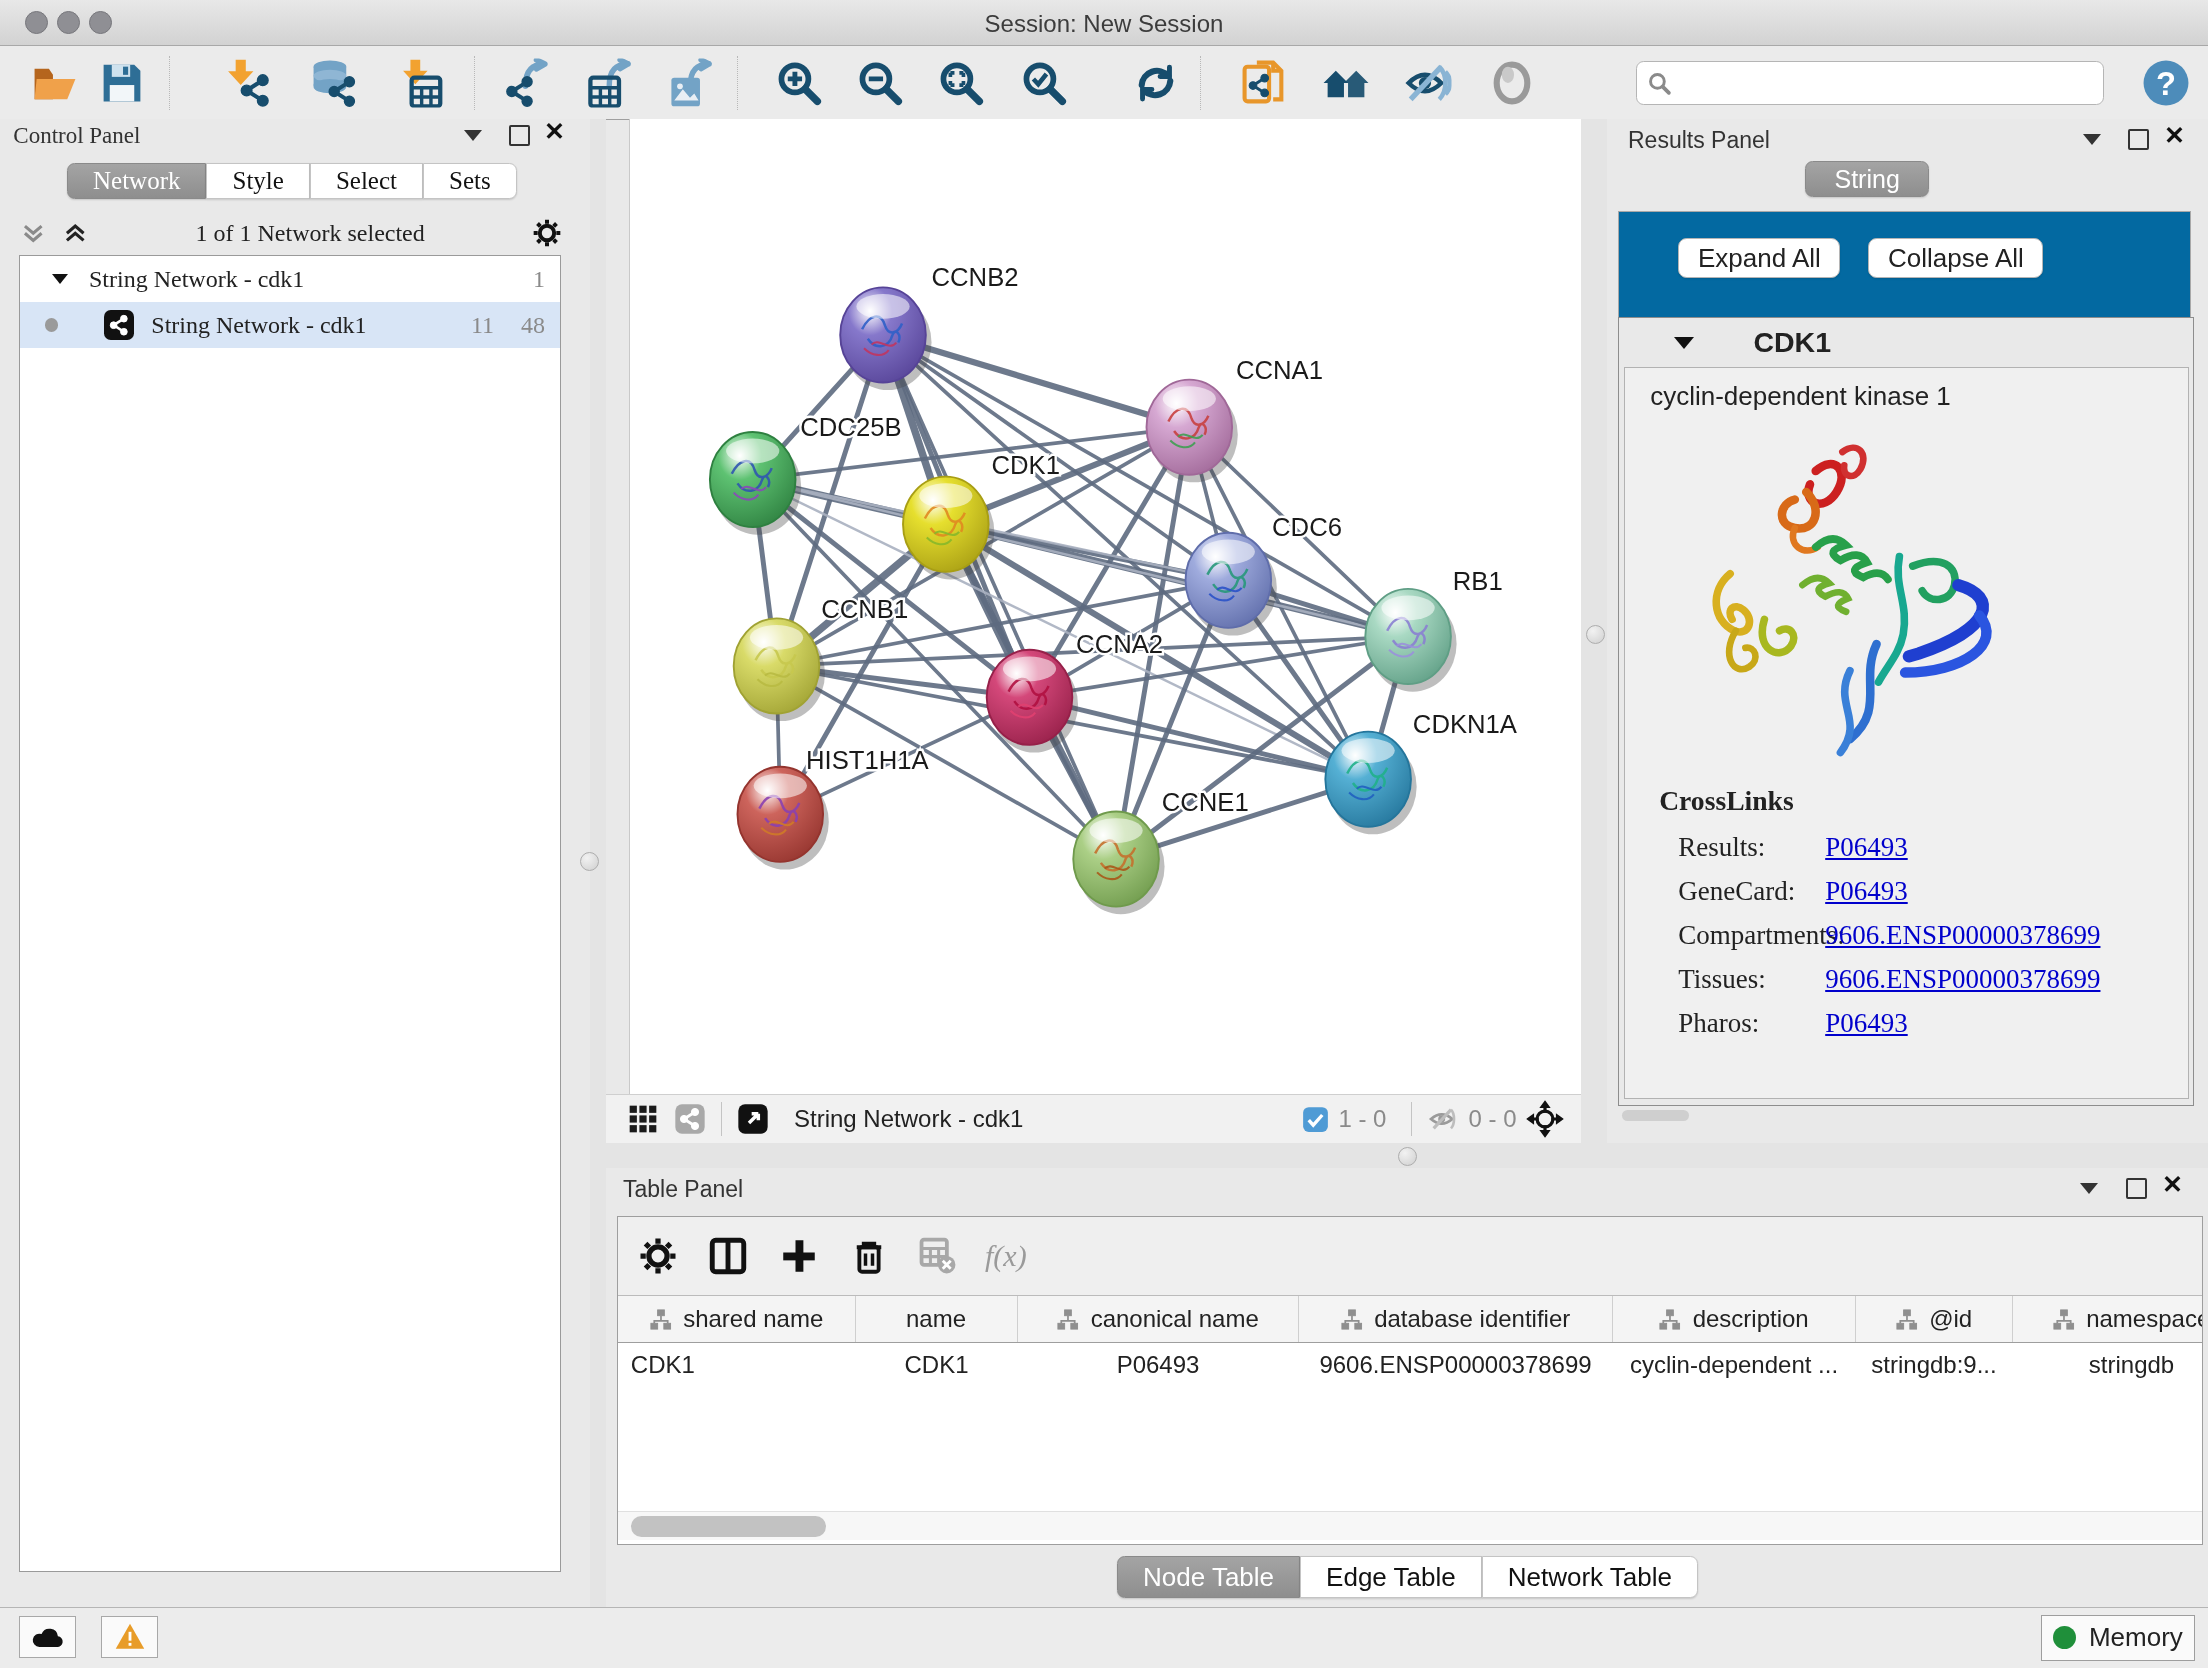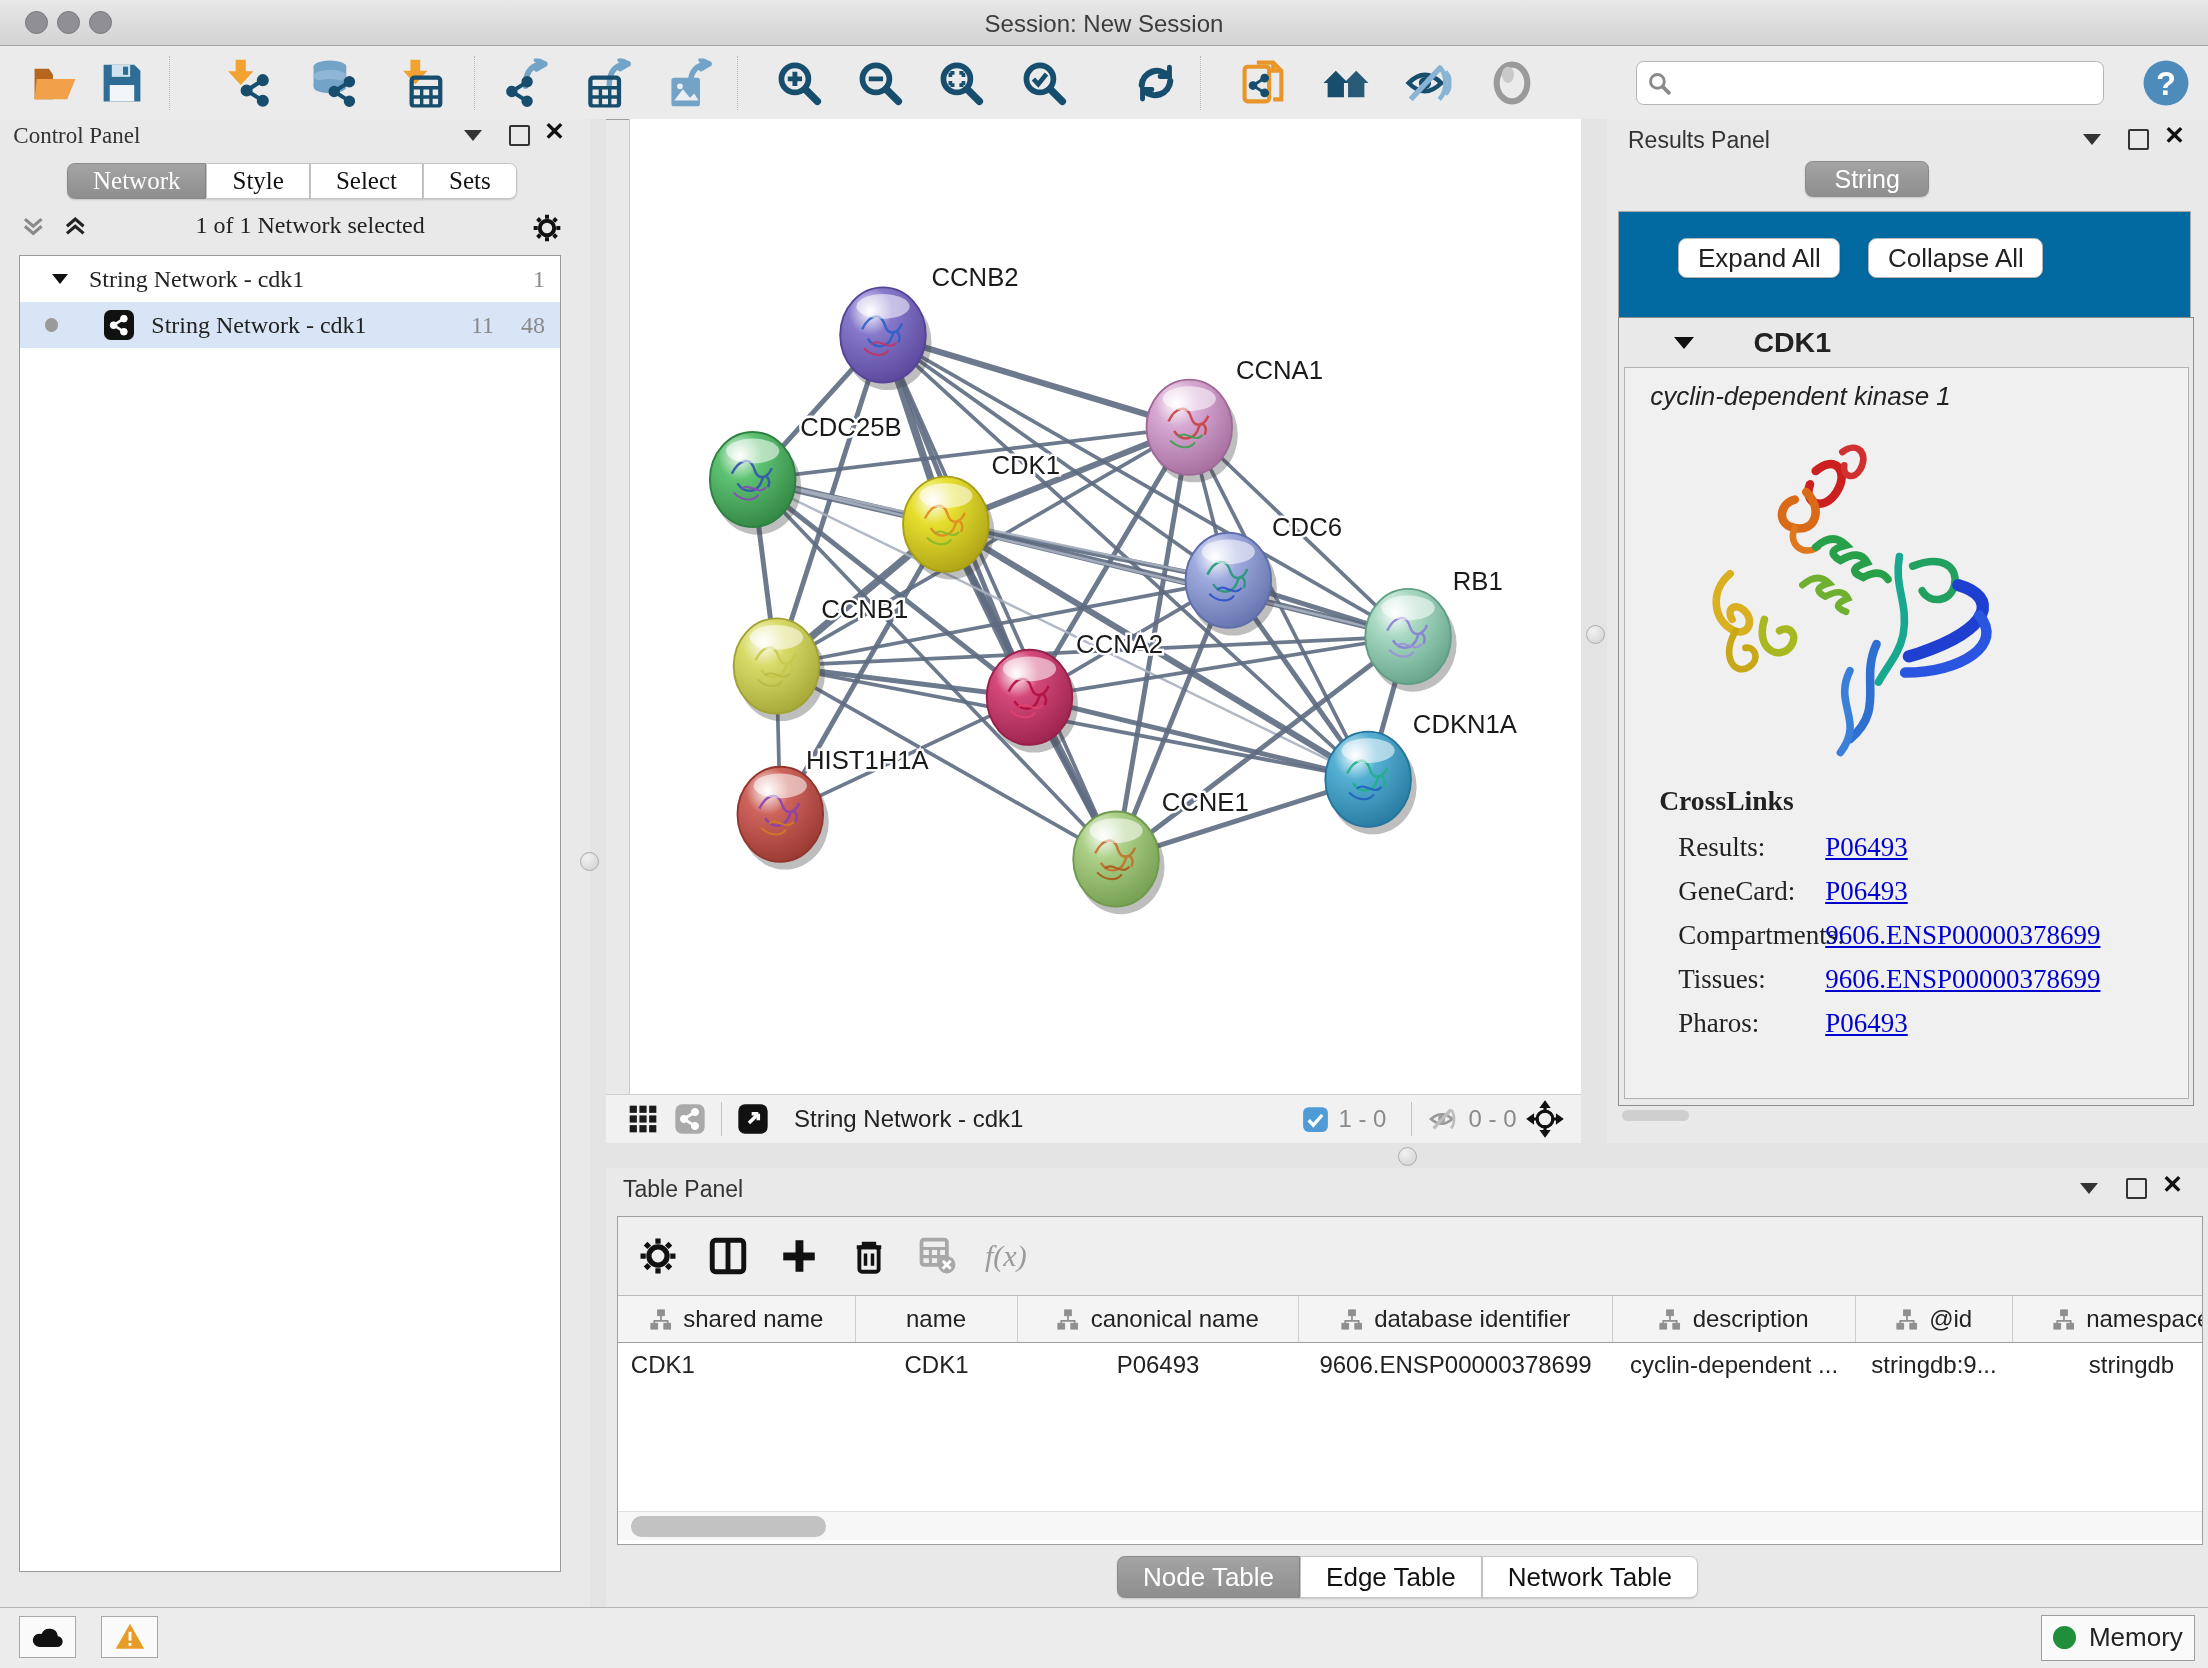--- a/index.html
+++ b/index.html
@@ -34,21 +34,21 @@
   .tabbtn{height:36px;border:1px solid #c4c4c4;background:#fff;color:#111;font-size:25px;
       display:flex;align-items:center;justify-content:center;padding:0 25px;box-sizing:border-box;
       box-shadow:0 1px 1.9px rgba(0,0,0,.15);}
   .tabbtn.sel{background:linear-gradient(#a4a4a4,#8e8e8e);color:#fff;border-color:#8a8a8a;}
   .tabbtn:first-child{border-radius:7.6px 0 0 7.6px;}
   .tabbtn:last-child{border-radius:0 7.6px 7.6px 0;}
   
   #control-panel{left:0;top:119px;width:590px;height:1488px;background:#e9e9e9;font-family:Liberation Serif, serif;}
   #cp-tabs{position:absolute;left:67px;top:44px;display:flex;}
   #cp-selector{position:absolute;left:19px;top:93px;width:544px;height:42px;
-      display:flex;}
+      display:flex;align-items:center;}
   #cp-list{position:absolute;left:19px;top:136px;width:542px;height:1317px;background:#fff;
       border:1.9px solid #9a9a9a;box-sizing:border-box;}
   .tree-row{position:relative;height:46px;display:flex;align-items:center;font-size:24px;}
   .tree-row.sel{background:#d8e5f6;}
   .badge{color:#8a8a8a;font-size:24px;}
   .string-app-icon{width:30px;height:30px;border-radius:6.7px;background:#111;position:relative;flex:0 0 auto;}
   .string-app-icon svg{position:absolute;inset:3.8px;}
   
   #canvas{left:606px;top:119px;width:975px;height:975px;background:#fff;
       border-left:1px solid #c9c9c9;box-sizing:border-box;margin-left:23px;}
@@ -71,21 +71,21 @@
       border-radius:8.6px;font-size:26px;display:flex;align-items:center;justify-content:center;
       box-shadow:0 1px 1.9px rgba(0,0,0,.12);}
   #rp-box2{position:absolute;left:11.4px;top:198px;width:574px;height:787px;background:#e9e9e9;
       border:1.9px solid #8d8d8d;}
   #rp-sec-head{position:absolute;left:0;top:0;width:100%;height:49px;display:flex;align-items:center;}
   #rp-sec-tri{margin-left:55px;width:0;height:0;border-left:10.5px solid transparent;
       border-right:10.5px solid transparent;border-top:12.4px solid #111;}
   #rp-sec-name{margin-left:59px;font-size:28.5px;font-weight:bold;}
   #rp-inner{position:absolute;left:4.8px;top:49px;right:4.8px;bottom:5.7px;background:#f0f0f0;
       border:1px solid #b2b2b2;}
-  #rp-desc{position:absolute;left:25px;top:13.3px;font-size:26px;font-style:italic;}
+  #rp-desc{position:absolute;left:25px;top:13.3px;font-size:26px;}
   #rp-structure{position:absolute;left:48px;top:65px;width:352px;height:328px;}
   #rp-xl-head{position:absolute;left:34px;top:417px;font-family:"Liberation Serif",serif;
       font-weight:bold;font-size:27.6px;}
   #rp-links{position:absolute;left:53px;top:457px;right:19px;}
   .xl-row{display:flex;height:44px;align-items:center;font-family:"Liberation Serif",serif;font-size:27px;}
   .xl-label{width:147px;flex:0 0 auto;}
   .xl-val{color:#0000cc;text-decoration:underline;}
   #rp-scroll{position:absolute;left:15px;top:991px;width:67px;height:11.4px;background:#cfcfcf;border-radius:5.7px;}
   
   #table-panel{left:606px;top:1168px;width:1603px;height:439px;background:#e9e9e9;}

